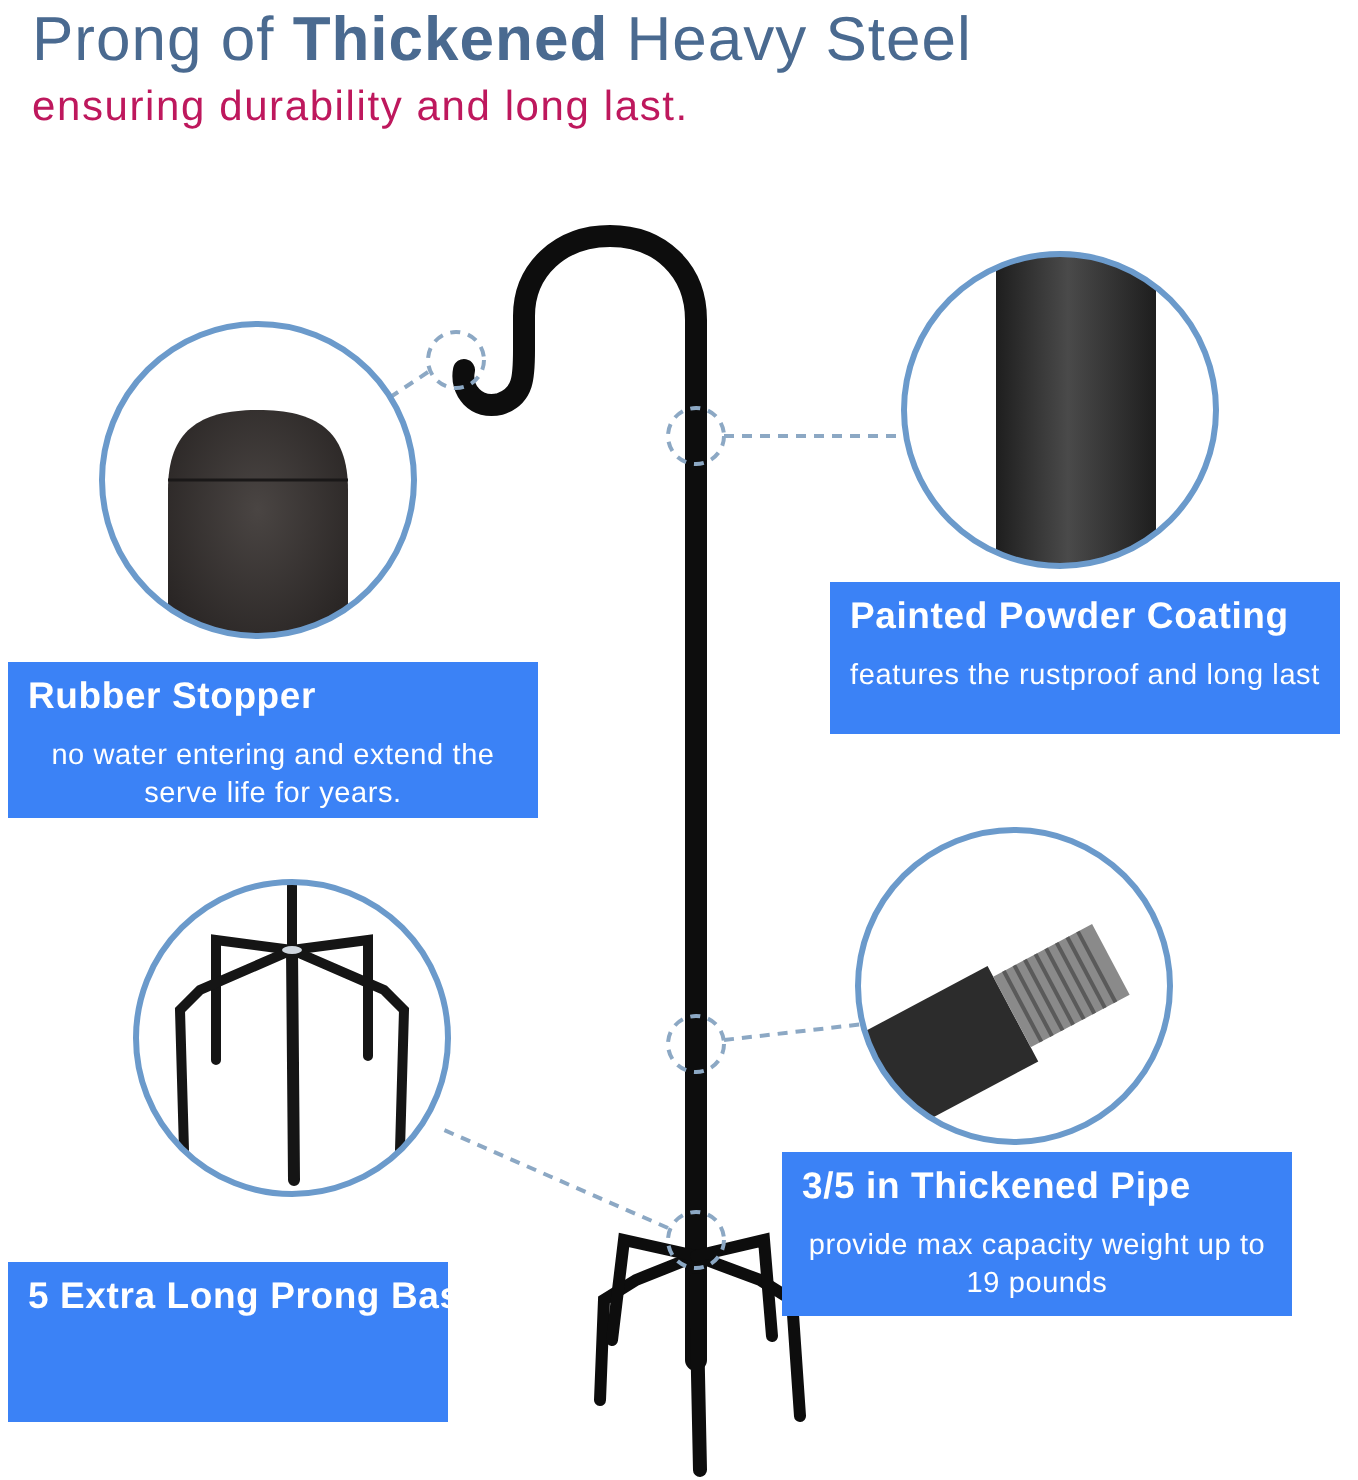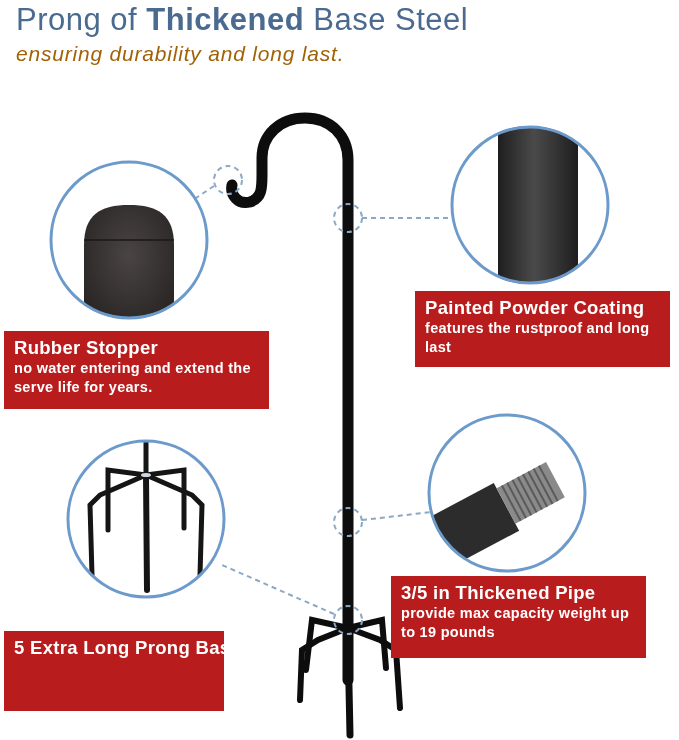--- a/index.html
+++ b/index.html
@@ -1,29 +1,29 @@
 <!DOCTYPE html>
 <html><head>
 <meta charset="utf-8">
 <style>
   html, body { margin:0; padding:0; background:#ffffff; }
   body { width:679px; height:740px; position:relative; overflow:hidden; font-family:"Liberation Sans", sans-serif; }
   .title { position:absolute; left:16px; top:2px; font-size:31px; color:#4a6a90; letter-spacing:0.5px; white-space:nowrap; }
   .title b { font-weight:bold; }
-  .subtitle { position:absolute; left:16px; top:42px; font-size:21px; color:#a16207; letter-spacing:0.8px; white-space:nowrap;font-style:italic; }
-  .box { position:absolute; background:#b91c1c; color:#ffffff; box-sizing:border-box; padding:6px 10px; }
+  .subtitle { position:absolute; left:16px; top:42px; font-size:21px; color:#be185d; letter-spacing:0.8px; white-space:nowrap; }
+  .box { position:absolute; background:#3b82f6; color:#ffffff; box-sizing:border-box; padding:6px 10px; }
   .box .h { font-size:18.5px; font-weight:bold; white-space:nowrap; letter-spacing:0.3px; }
-  .box .d { font-size:14.5px; font-weight:bold; line-height:19px; margin-top:0; letter-spacing:0.3px; }
+  .box .d { font-size:14.5px; font-weight:normal; line-height:19px; margin-top:10px; letter-spacing:0.3px;text-align:center; }
   svg.art { position:absolute; left:0; top:0; }
 </style>
 </head>
 <body>
 
 <div class="title">
-  <span>Prong of </span><b>Thickened</b><span> Base Steel</span>
+  <span>Prong of </span><b>Thickened</b><span> Heavy Steel</span>
 </div>
 <div class="subtitle">ensuring durability and long last.</div>
 
 <svg class="art" width="679" height="740" viewBox="0 0 679 740">
   <defs>
     <radialGradient id="tex" cx="50%" cy="40%" r="60%">
       <stop offset="0%" stop-color="#4a4543"></stop>
       <stop offset="100%" stop-color="#2a2625"></stop>
     </radialGradient>
     <linearGradient id="pipeG" x1="0" x2="1">

